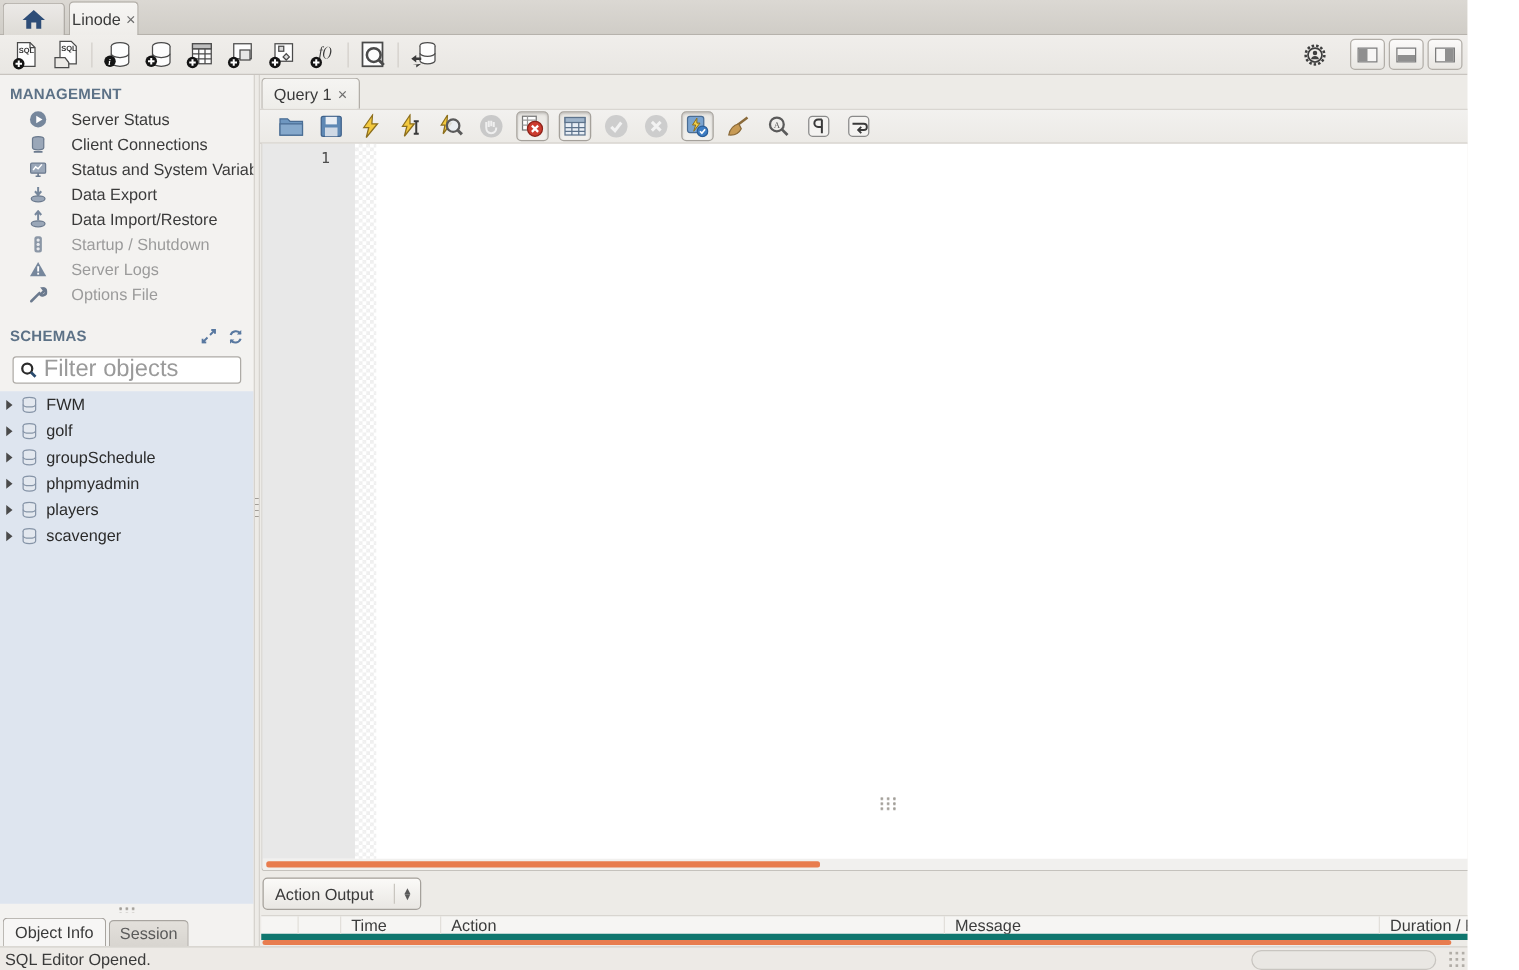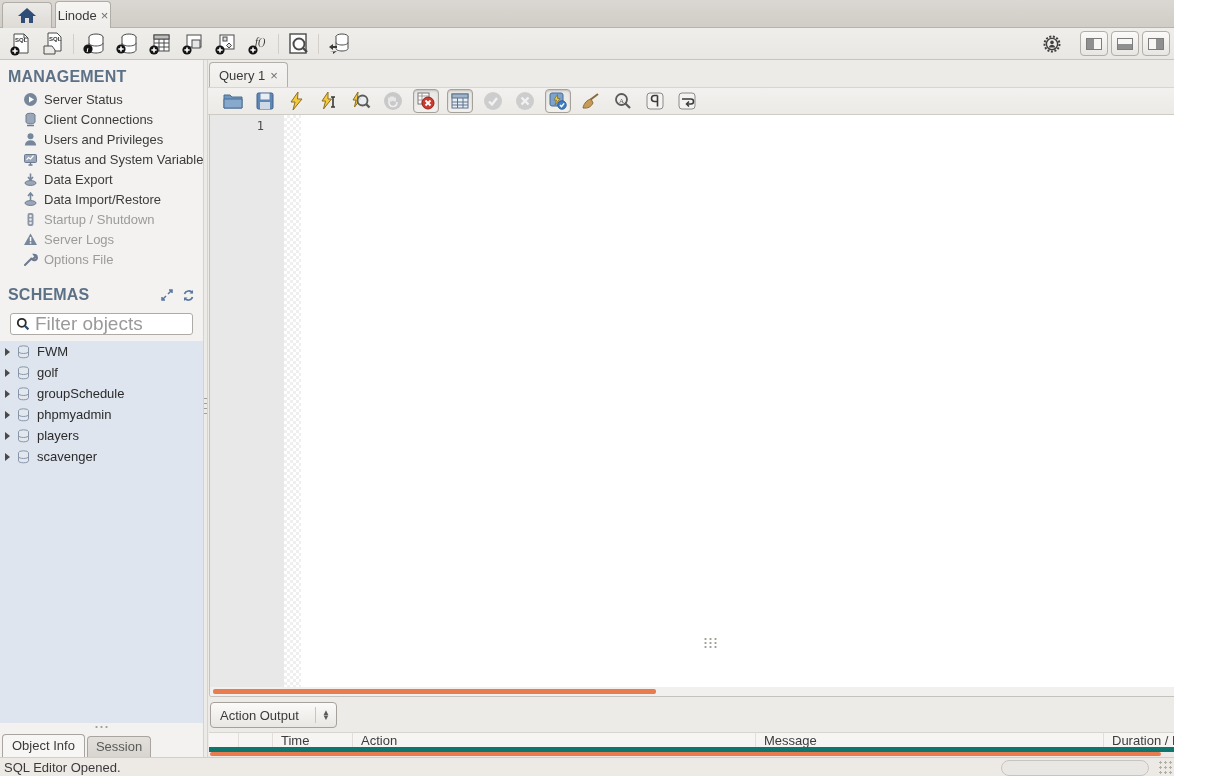--- a/index.html
+++ b/index.html
@@ -28,23 +28,23 @@
   .pt-box { position:relative; width:16px; height:12px; border:1px solid #7c7c7c; background:#f7f6f5; }
   .pt-fill { position:absolute; background:#8f8f8f; }
   .pt-left  .pt-fill { left:0; top:0; bottom:0; width:7px; }
   .pt-bottom .pt-fill { left:0; right:0; bottom:0; height:5px; }
   .pt-right .pt-fill { right:0; top:0; bottom:0; width:7px; }
 
   
   .sidebar { position:absolute; left:0; top:60px; width:203px; height:697px;
     background:#f3f2f0; display:flex; flex-direction:column; overflow:hidden; }
   .sec-header { display:flex; align-items:center; padding:5px 8px 3px 8px;
-    font-weight:bold; font-size:16px; color:#5c7186; letter-spacing:.2px; }
+    font-weight:bold; font-size:12px; color:#5c7186; letter-spacing:.2px; }
   .side-item { display:flex; align-items:center; height:20px; padding-left:22px; color:#3b3b3b; }
-  .side-item .lbl { margin-left:6px; white-space:nowrap; overflow:hidden; }
+  .side-item .lbl { margin-left:19px; white-space:nowrap; overflow:hidden; }
   .side-item.disabled { color:#9b9b9b; }
   .mini-ic { width:16px; height:16px; flex:0 0 16px; display:flex; align-items:center; justify-content:center; }
   .hdr-ic { margin-left:6px; display:flex; }
   .sec-spacer { flex:1; }
   .filter-box { margin:6px 10px 6px 10px; height:22px; background:#fff;
     border:1px solid #aeaba6; border-radius:3px; display:flex; align-items:center; padding:0 5px; }
   .filter-box input { border:none; outline:none; flex:1; margin-left:5px; font-size:19px;
     font-family:"Liberation Sans",sans-serif; color:#3a3a3a; background:transparent; }
   .filter-box input::placeholder { color:#9a9a9a; }
   .schema-tree { flex:1; background:#dee5ef; overflow:hidden; }
@@ -277,29 +277,20 @@
             <ellipse cx="7.5" cy="3" rx="4.5" ry="1.8" fill="#9aa7b8" stroke="#6b7a8e"></ellipse>
             <path d="M3 3 v7 c0 1 2 1.8 4.5 1.8 s4.5 -.8 4.5 -1.8 V3" fill="#9aa7b8" stroke="#6b7a8e"></path>
             <path d="M4 13.5 h7" stroke="#6b7a8e" stroke-width="1.5"></path>
           </svg>
       </span>
       <span class="lbl">Client Connections</span>
     </div>
     <div class="side-item">
       <span class="mini-ic">
         <svg width="15" height="15" viewBox="0 0 15 15">
-            <circle cx="7.5" cy="4.2" r="3" fill="#76879c"></circle>
-            <path d="M1.8 13.5 c.5-3.6 2.6-5.2 5.7-5.2 s5.2 1.6 5.7 5.2 Z" fill="#76879c"></path>
-          </svg>
-      </span>
-      <span class="lbl">Users and Privileges</span>
-    </div>
-    <div class="side-item">
-      <span class="mini-ic">
-        <svg width="15" height="15" viewBox="0 0 15 15">
             <rect x="1.5" y="2.5" width="12" height="8" rx="1" fill="#9aa7b8" stroke="#6b7a8e"></rect>
             <path d="M3.5 8 l2-2.5 2 1.5 3-3.5" fill="none" stroke="#fff" stroke-width="1.2"></path>
             <path d="M5.5 13 h4 M7.5 10.5 v2.5" stroke="#6b7a8e" stroke-width="1.3"></path>
           </svg>
       </span>
       <span class="lbl">Status and System Variables</span>
     </div>
     <div class="side-item">
       <span class="mini-ic">
         <svg width="15" height="15" viewBox="0 0 15 15">

